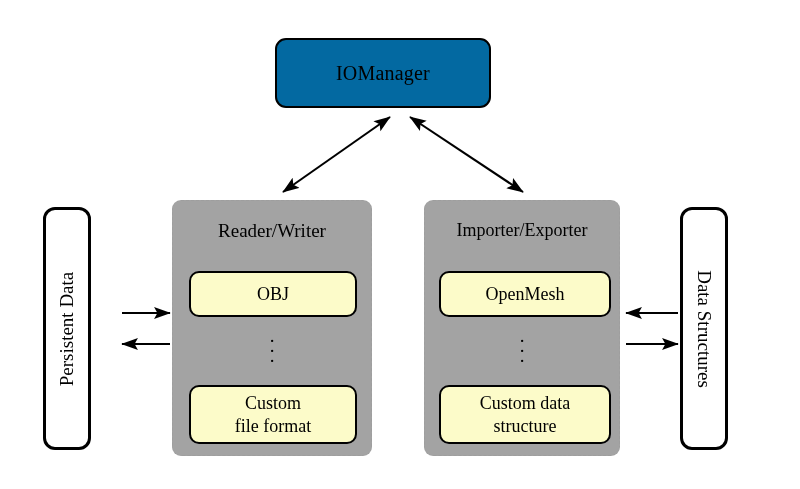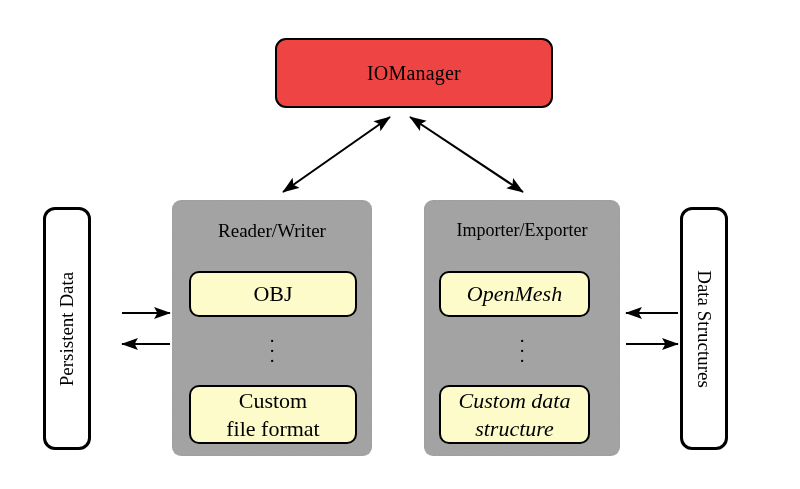--- a/index.html
+++ b/index.html
@@ -23,25 +23,25 @@
     display: flex;
     align-items: center;
     justify-content: center;
     text-align: center;
     color: #000000;
   }
 
   .io-manager {
     left: 275px;
     top: 38px;
-    width: 278px;
+    width: 216px;
     height: 70px;
     border: 2.6px solid #000000;
     border-radius: 11px;
-    background: #ef4444;
+    background: #0369a1;
     font-size: 20px;
     letter-spacing: 0.2px;
   }
 
   
   .side-box {
     position: absolute;
     box-sizing: border-box;
     border: 3px solid #000000;
     border-radius: 12px;
@@ -89,26 +89,26 @@
   .sub-box {
     position: absolute;
     box-sizing: border-box;
     border: 2.6px solid #000000;
     border-radius: 10px;
     background: #fcfbc9;
     display: flex;
     align-items: center;
     justify-content: center;
     text-align: center;
-    font-size: 22px;
+    font-size: 18px;
     line-height: 1.25;
     color: #000000;
   }
   .panel.reader   .sub-box { left: 16px; width: 168px; }
-  .panel.importer .sub-box { left: 14px; width: 151px; font-style: italic; }
+  .panel.importer .sub-box { left: 14px; width: 172px; }
   .sub-box.top    { top: 70px;  height: 46px; }
   .sub-box.bottom { top: 184px; height: 59px; }
 
   
   .vdots {
     position: absolute;
     top: 130px;
     left: 0;
     right: 0;
     text-align: center;

